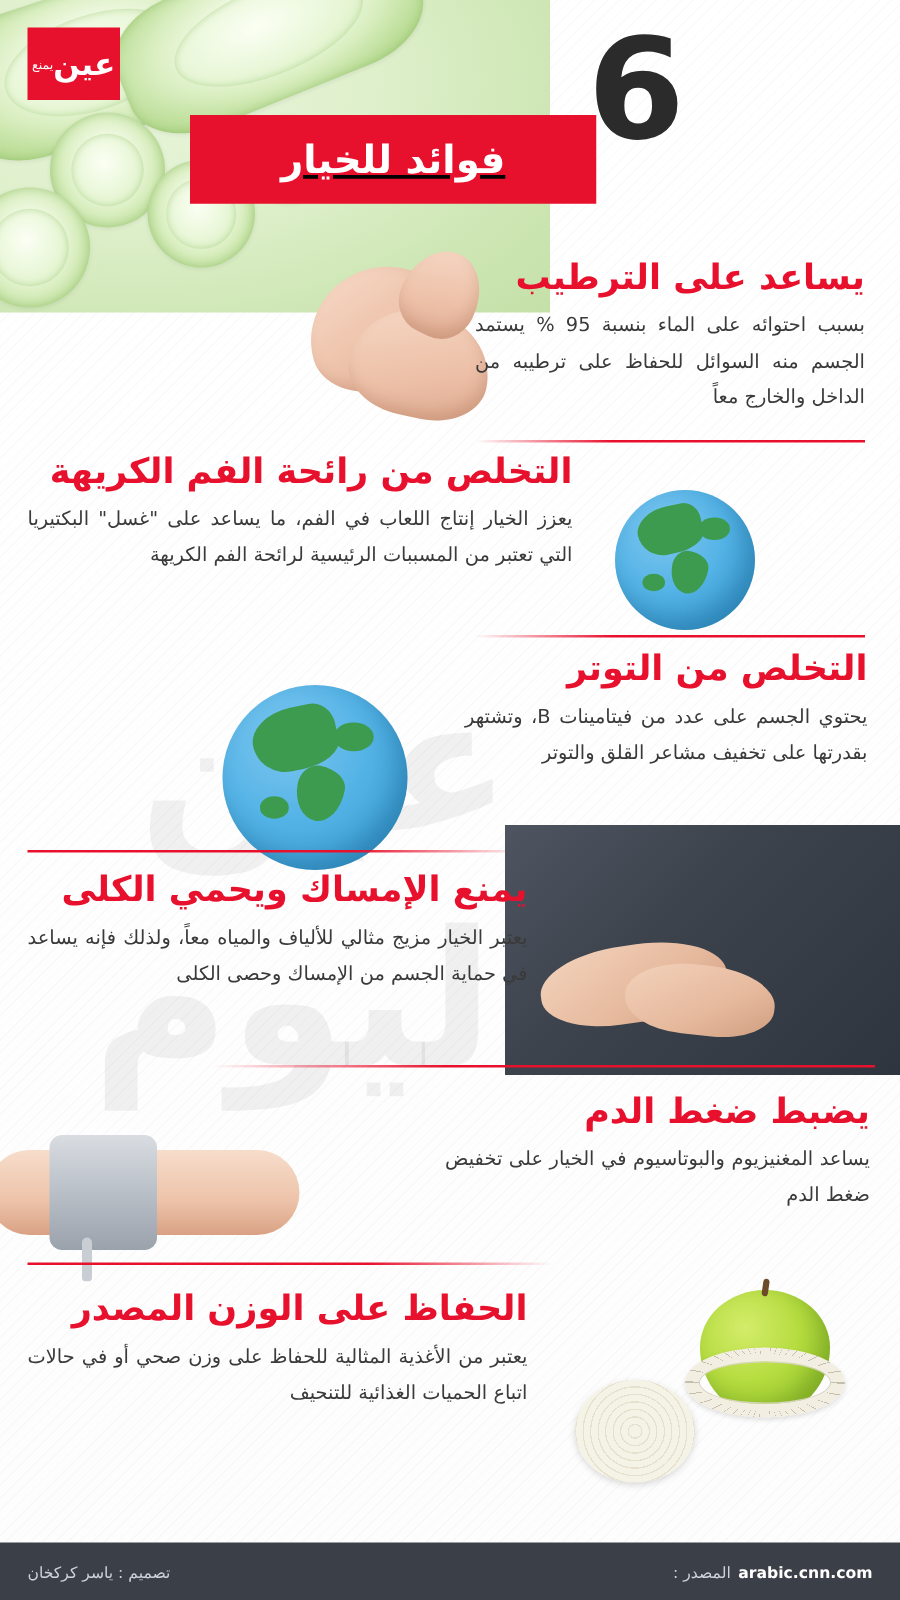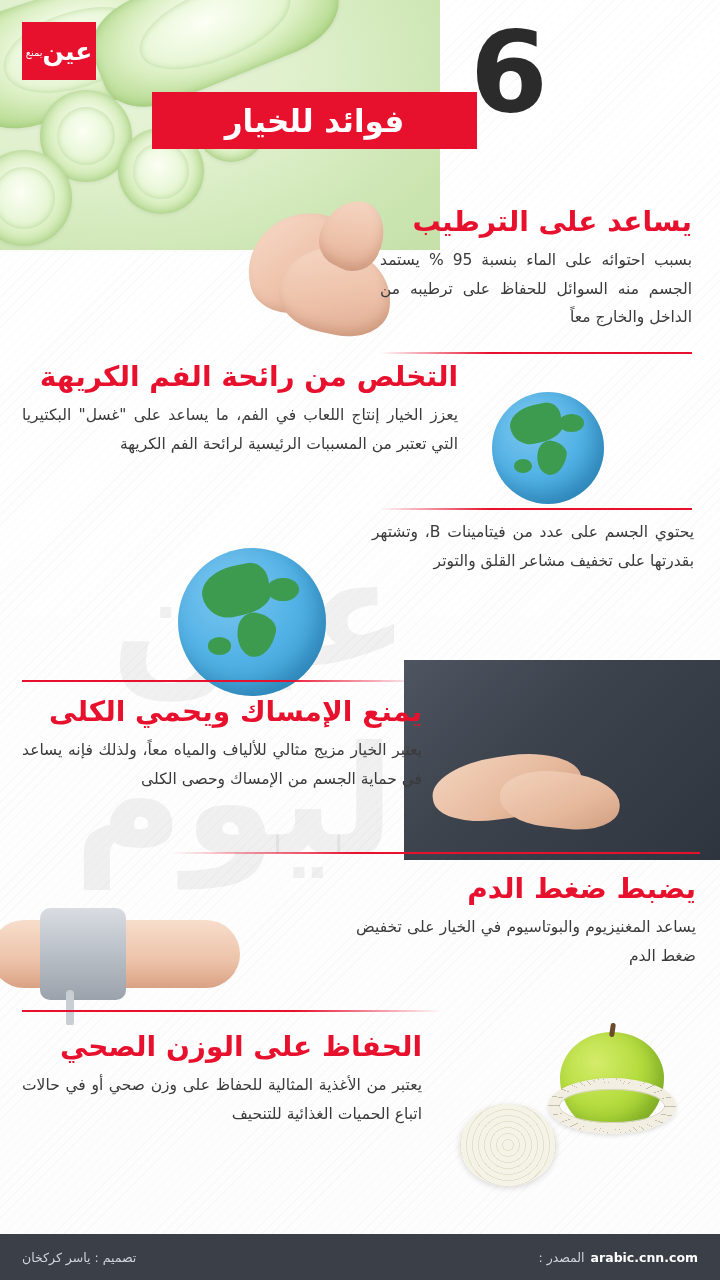--- a/index.html
+++ b/index.html
@@ -69,23 +69,23 @@
   .logo .l2 { font-size: 10px; margin-top: 3px; letter-spacing: 1px; }
 
   
   .big-num {
     position: absolute; top: 16px; left: 470px;
     font-size: 112px; font-weight: bold; color: #2b2b2b;
     line-height: 1;
   }
   .title-bar {
     position: absolute; top: 92px; left: 152px;
-    width: 325px; height: 57px;
+    width: 325px; height: 71px;
     background: #e8112d;
-    display: flex; align-items: center; justify-content: center;
+    display: flex; align-items: center; justify-content: center; text-decoration: underline;
   }
   .title-bar span {
     color: #ffffff; font-size: 31px; font-weight: bold;
     letter-spacing: 0px;
   }
 
   
   .watermark {
     position: absolute; top: 520px; left: 60px;
     width: 400px; height: 420px;
@@ -277,20 +277,21 @@
   </div>
   <div class="rule" style="top:508px; left:380px; width:312px;"></div>
 
   <div class="globe" style="top:548px; left:178px; width:148px; height:148px;">
     <div class="land l-a"></div>
       <div class="land l-b"></div>
       <div class="land l-c"></div>
       <div class="land l-d"></div>
   </div>
   <div class="section" style="top:518px; left:372px; width:322px;">
+    <div class="sec-head">التخلص من التوتر</div>
     <div class="sec-body">يحتوي الجسم على عدد من فيتامينات B، وتشتهر بقدرتها على تخفيف مشاعر القلق والتوتر</div>
   </div>
   <div class="rule" style="top:680px; left:22px; width:400px; background:linear-gradient(to right,#e8112d 0%,#e8112d 65%,rgba(232,17,45,0) 100%);"></div>
 
   <div class="photo man">
     <div class="shirt"></div>
     <div class="skin-arm" style="left:28px; top:96px; width:150px; height:62px; transform:rotate(-8deg);"></div>
     <div class="skin-arm" style="left:96px; top:112px; width:120px; height:56px; transform:rotate(6deg);"></div>
   </div>
   <div class="section" style="top:695px; left:22px; width:400px;">
@@ -312,21 +313,21 @@
 
   <div class="photo apple-wrap">
     <div class="apple">
         <div class="stem"></div>
       </div>
     <div class="tape"></div>
     <div class="tape-ticks"></div>
     <div class="tape-roll"></div>
   </div>
   <div class="section" style="top:1030px; left:22px; width:400px;">
-    <div class="sec-head">الحفاظ على الوزن الصحي</div>
+    <div class="sec-head">الحفاظ على الوزن المصدر</div>
     <div class="sec-body">يعتبر من الأغذية المثالية للحفاظ على وزن صحي أو في حالات اتباع الحميات الغذائية للتنحيف</div>
   </div>
 
   <div class="footer">
     <div class="right">
       <span class="brand">arabic.cnn.com</span>
       <span>المصدر :</span>
     </div>
     <div>تصميم : ياسر كركخان</div>
   </div>

